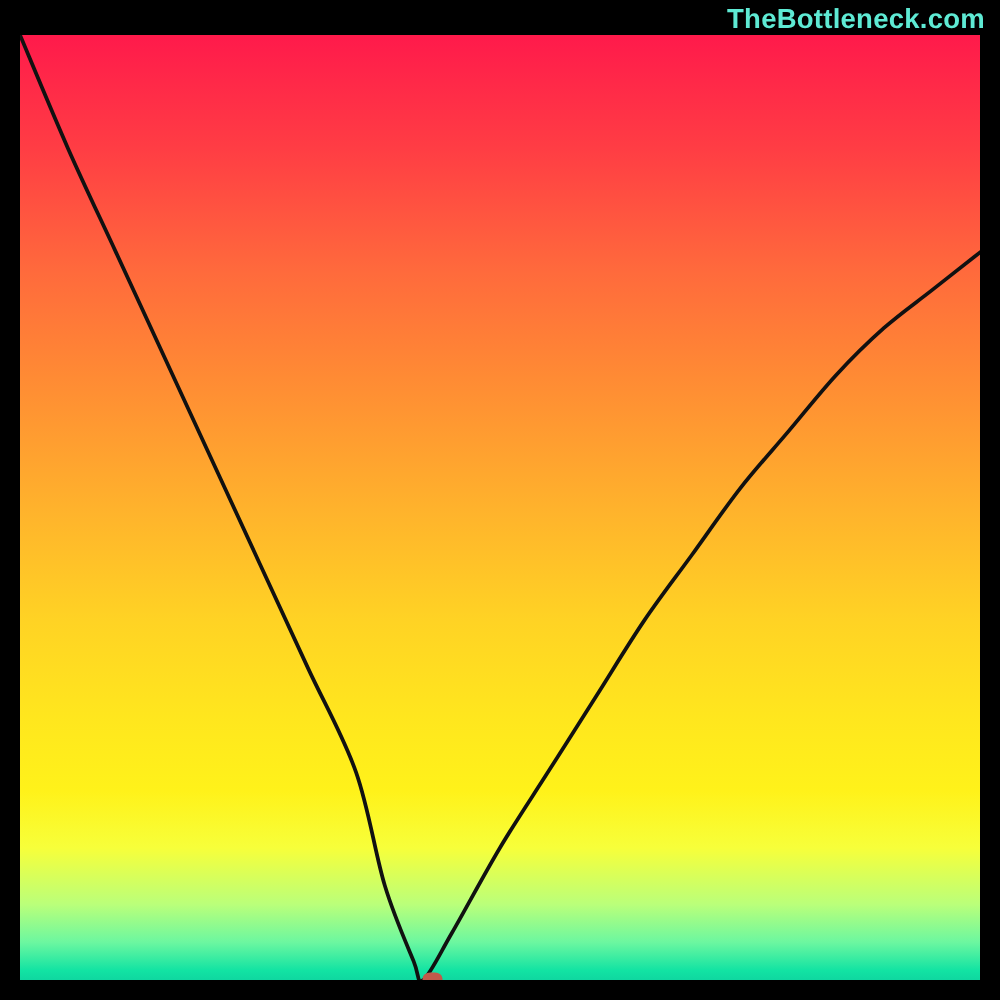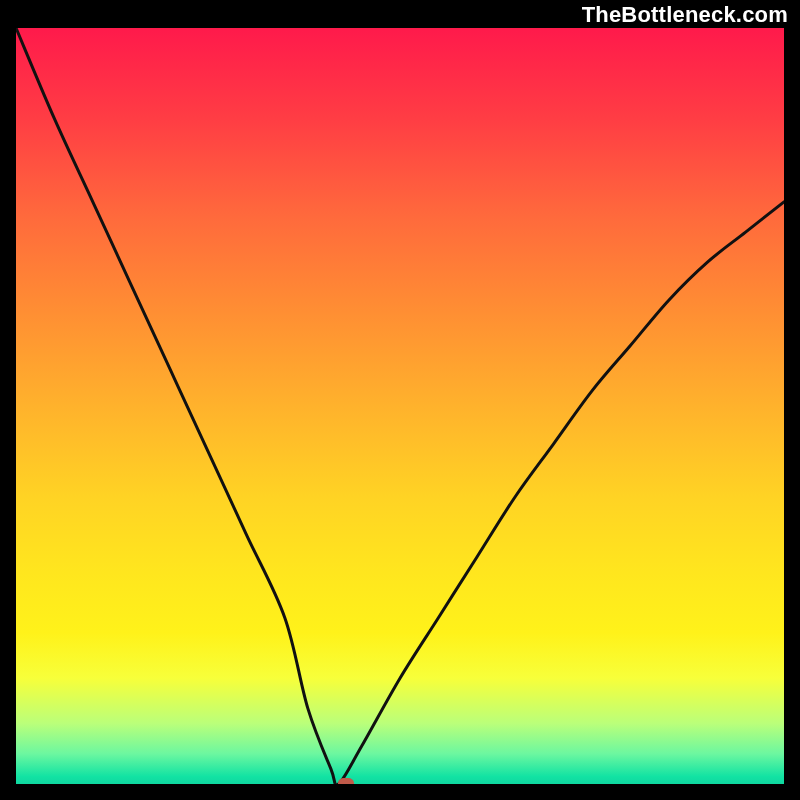--- a/index.html
+++ b/index.html
@@ -14,21 +14,21 @@
   .frame {
     position: relative;
     width: 800px;
     height: 800px;
     background: #000;
   }
   .attribution {
     position: absolute;
     top: 2px;
     right: 12px;
-    color: #ffffff;
+    color: #5eead4;
     font-size: 22px;
     font-weight: 600;
     letter-spacing: 0.2px;
     user-select: none;
   }
   .plot {
     position: absolute;
     left: 16px;
     top: 28px;
     width: 768px;

